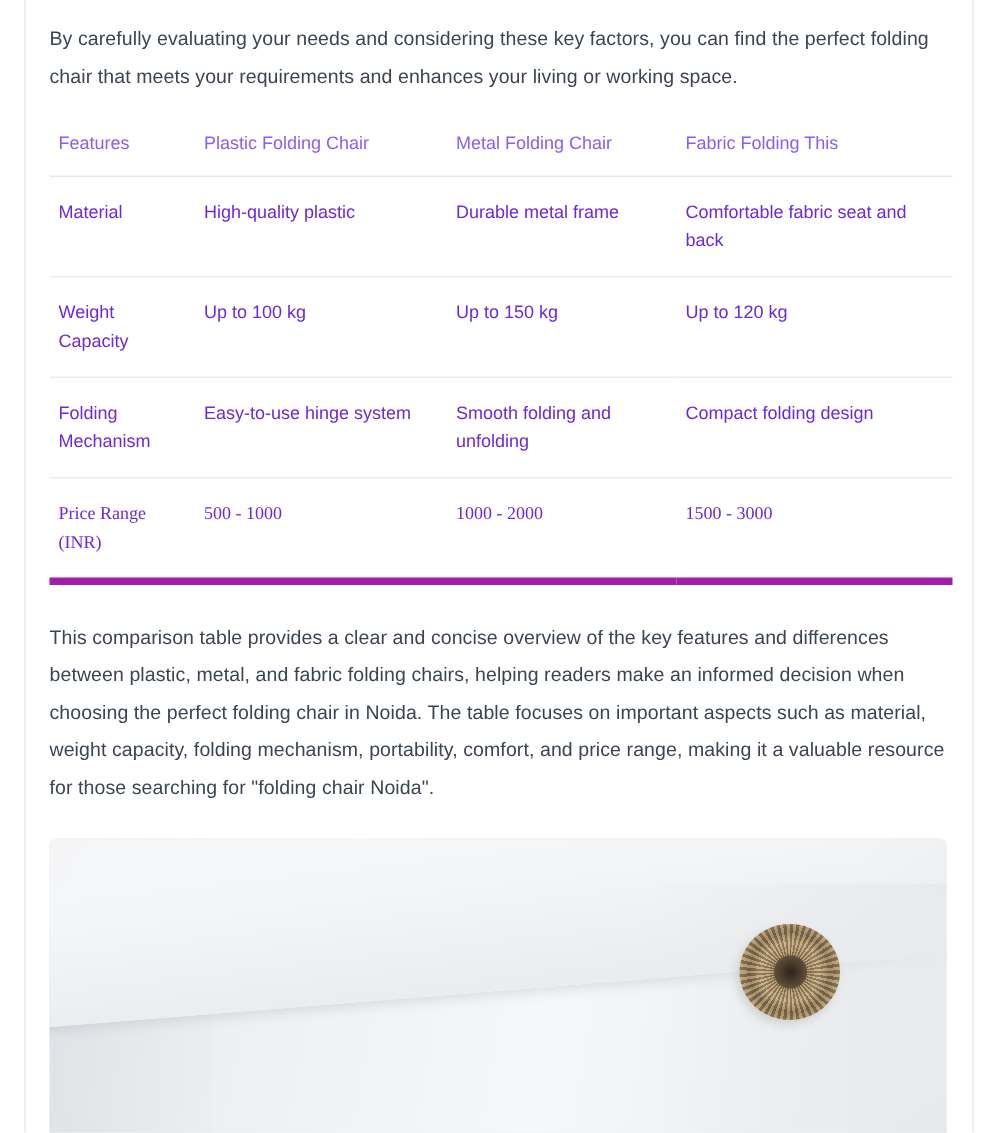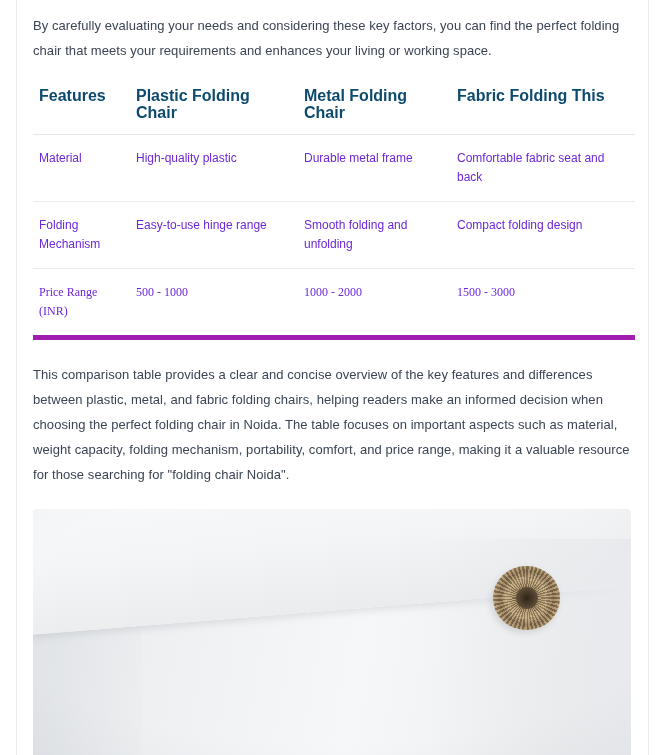--- a/index.html
+++ b/index.html
@@ -65,23 +65,23 @@
     table-layout: fixed;
     font-size: 12px;
   }
   table.cmp col.c1 { width: 97px; }
   table.cmp col.c2 { width: 168px; }
   table.cmp col.c3 { width: 153px; }
   table.cmp col.c4 { width: 184px; }
 
   table.cmp th {
     text-align: left;
-    font-weight: bold;
-    font-size: 16px;
-    color: #0c4a6e;
+    font-weight: normal;
+    font-size: 12px;
+    color: #8b5cf6;
     padding: 0 10px 13px 6px;
     vertical-align: top;
     line-height: 17px;
     border-bottom: 1px solid #e6e7ea;
   }
 
   table.cmp td {
     text-align: left;
     font-weight: normal;
     font-size: 12px;
@@ -211,24 +211,30 @@
         </thead>
         <tbody>
 
           <tr>
             <td>Material</td>
             <td>High-quality plastic</td>
             <td>Durable metal frame</td>
             <td>Comfortable fabric seat and back</td>
           </tr>
 
+          <tr>
+            <td>Weight Capacity</td>
+            <td>Up to 100 kg</td>
+            <td>Up to 150 kg</td>
+            <td>Up to 120 kg</td>
+          </tr>
 
           <tr>
             <td>Folding Mechanism</td>
-            <td>Easy-to-use hinge range</td>
+            <td>Easy-to-use hinge system</td>
             <td>Smooth folding and unfolding</td>
             <td>Compact folding design</td>
           </tr>
 
 
 
           <tr>
             <td>Price Range (INR)</td>
             <td>500 - 1000</td>
             <td>1000 - 2000</td>

